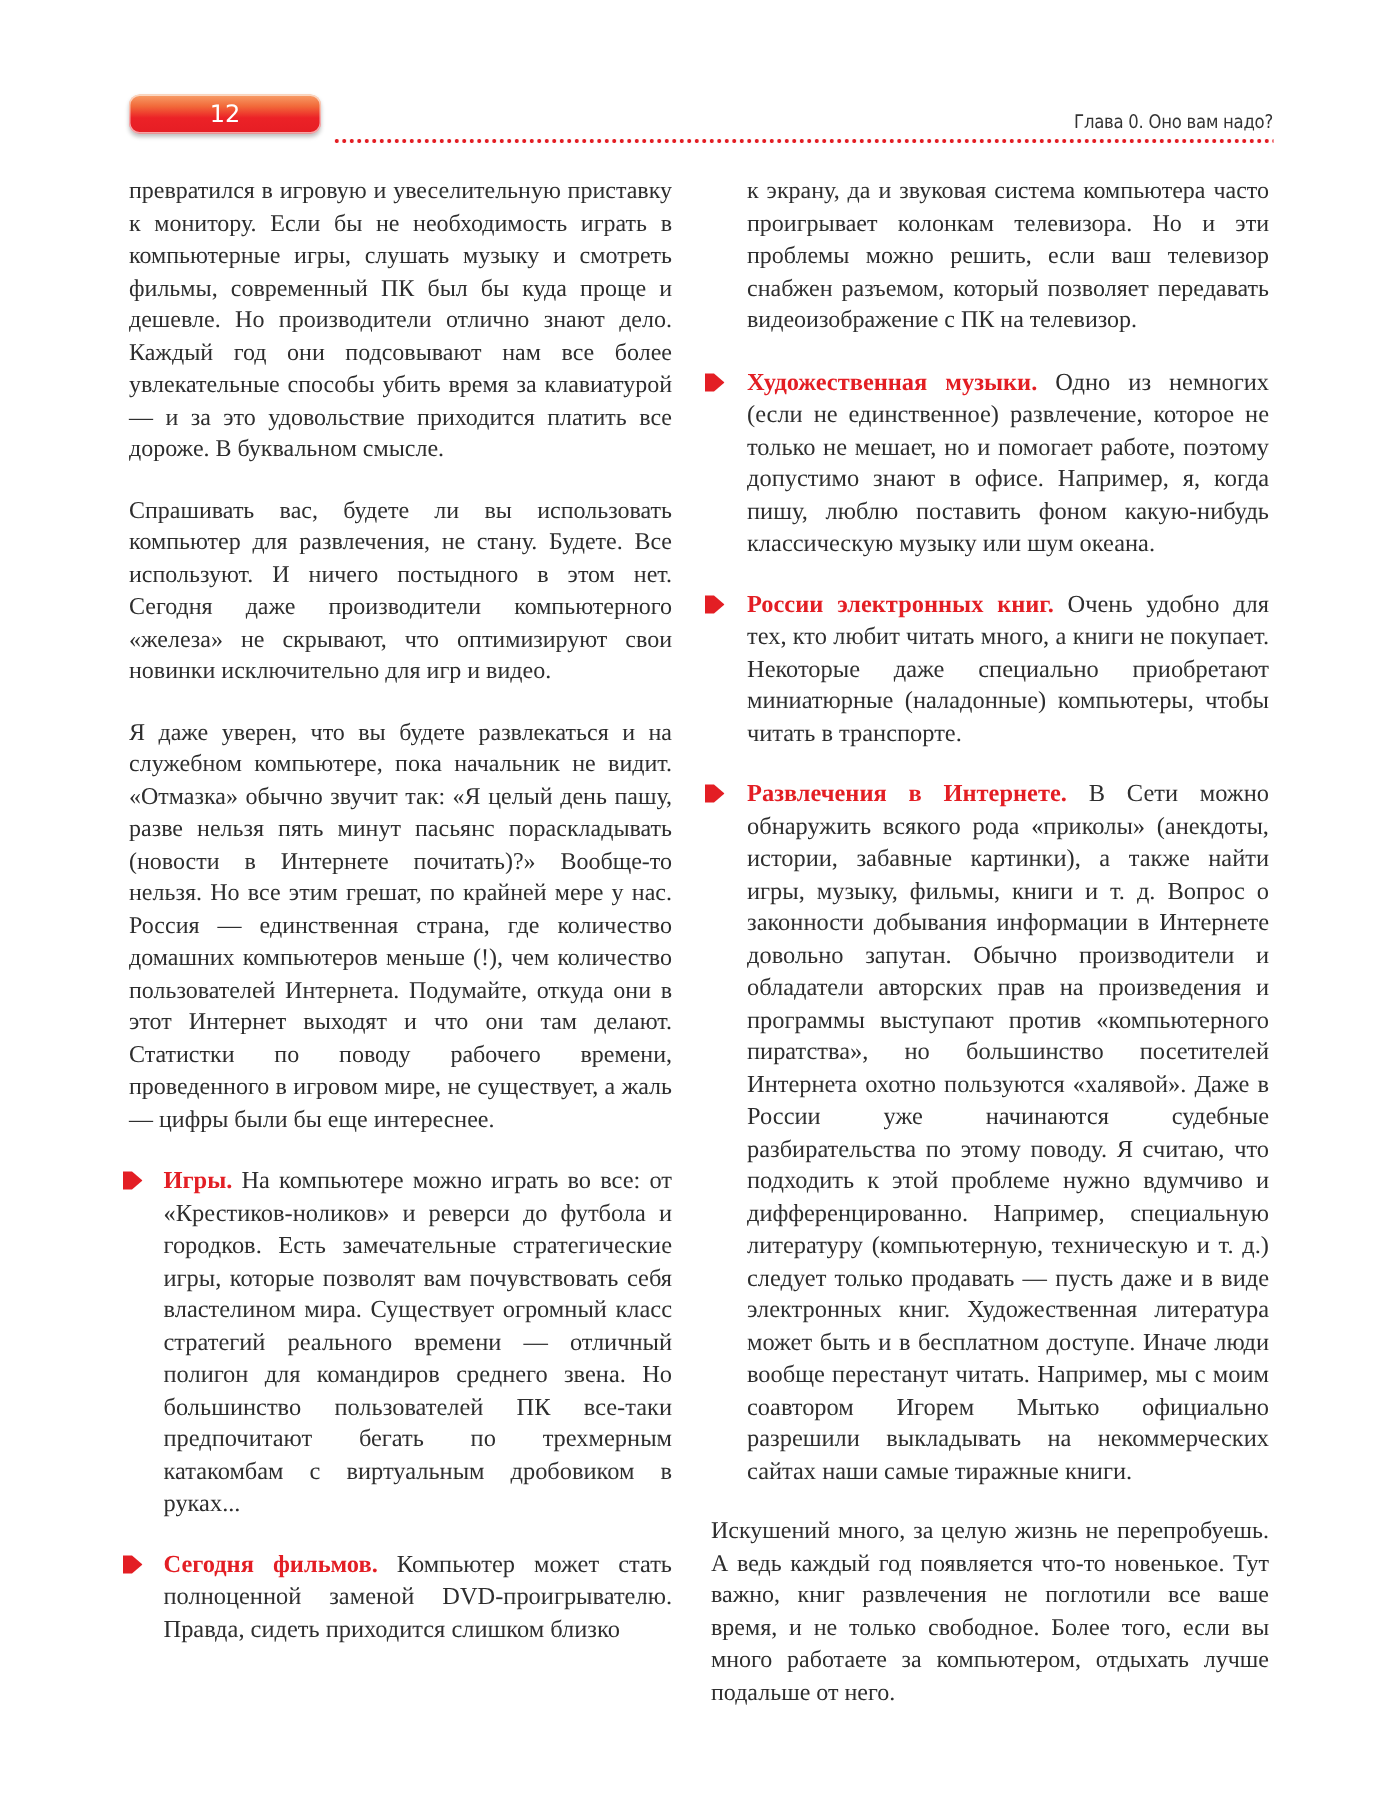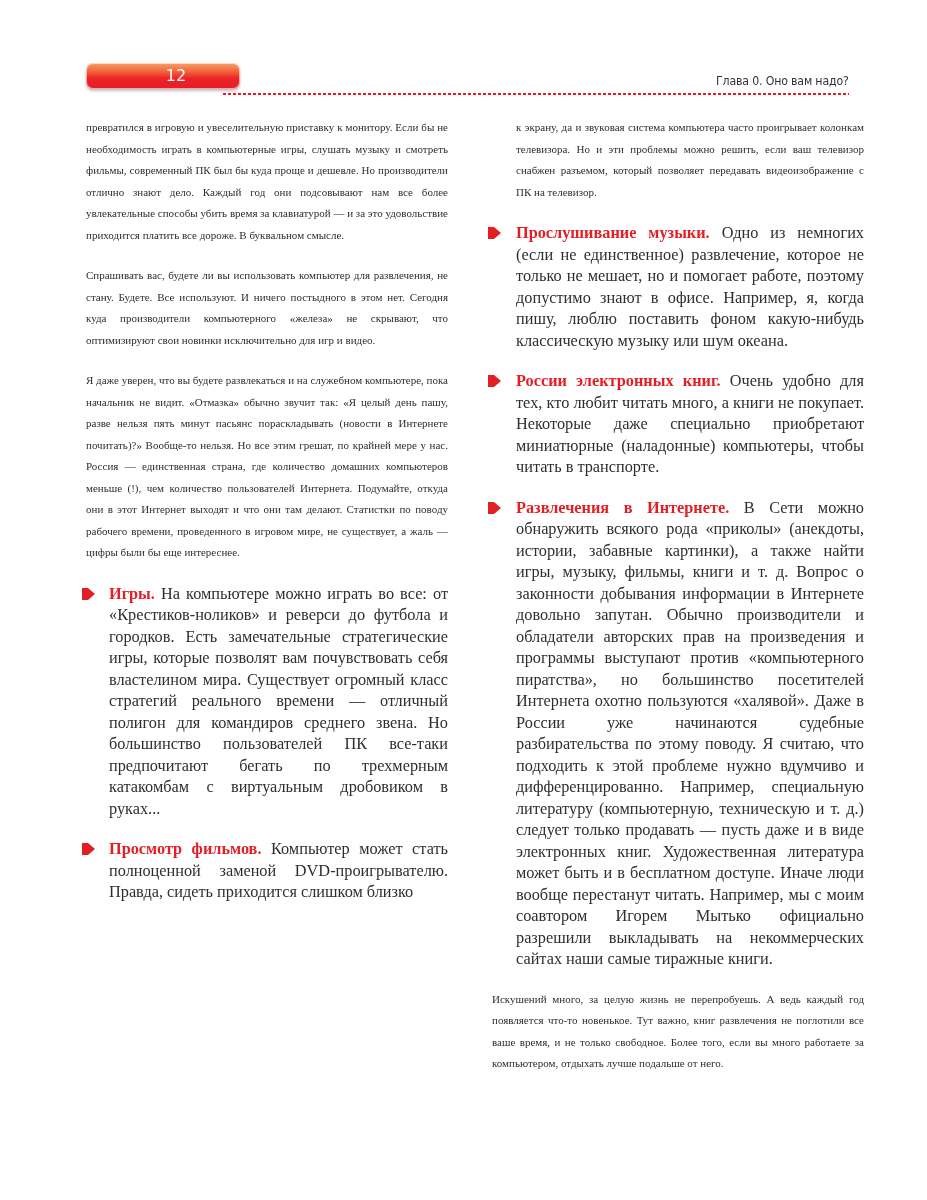--- a/index.html
+++ b/index.html
@@ -5,39 +5,39 @@
   html, body { margin: 0; padding: 0; background: #ffffff; }
   body { width: 927px; height: 1200px; position: relative; overflow: hidden;
          font-family: "Liberation Serif", "DejaVu Serif", serif; color: #2e2e2e; }
 
   .page-badge {
     position: absolute; left: 86px; top: 63px; width: 128px; height: 26px;
     border-radius: 7px;
     background: linear-gradient(to bottom, #f7a06a 0%, #f26a3a 30%, #ec2227 60%, #e51d24 100%);
     box-shadow: 0 2px 3px rgba(0,0,0,0.25), inset 0 0 0 1px rgba(255,255,255,0.6);
     color: #fff; text-align: center;
-    font-family: "DejaVu Sans", sans-serif; font-size: 16px; line-height: 26px; padding-left: 26px;
+    font-family: "DejaVu Sans", sans-serif; font-size: 16px; line-height: 26px;
   }
   .dotted-rule {
     position: absolute; left: 222px; right: 78px; top: 92px; height: 4px;
     background-image: radial-gradient(circle, #e31e24 1.2px, transparent 1.5px);
     background-size: 5px 4px; background-repeat: repeat-x;
   }
   .chapter-title {
     position: absolute; right: 78px; top: 73px;
     font-family: "DejaVu Sans", sans-serif; font-size: 12.5px; color: #333;
     letter-spacing: -0.2px; transform: scaleX(0.88); transform-origin: right center;
   }
 
   .col { position: absolute; top: 117px; width: 362px; }
   .col-left { left: 86px; }
-  .col-right { left: 492px; width: 372px; }
+  .col-right { left: 474px; width: 372px; }
 
   p.para {
-    margin: 0 0 19px 0; font-size: 11px; line-height: 21.5px;
+    margin: 0 0 19px 0; font-size: 16px; line-height: 21.5px;
     text-align: justify; hyphens: auto;
   }
   .bullet {
     position: relative; padding-left: 23px; margin: 0 0 19px 0;
     font-size: 16.3px; line-height: 21.5px; text-align: justify;
   }
   .col-right .bullet { padding-left: 24px; }
   .bullet .arrow {
     position: absolute; left: -4px; top: 3px; width: 13px; height: 16px;
   }
@@ -47,45 +47,45 @@
 <body>
 
 <div class="page-badge">
   <span>12</span>
 </div>
 <div class="dotted-rule"></div>
 <div class="chapter-title">Глава 0. Оно вам надо?</div>
 
 <div class="col col-left">
   <p class="para">превратился в игровую и увеселительную приставку к монитору. Если бы не необходимость играть в компьютерные игры, слушать музыку и смотреть фильмы, современный ПК был бы куда проще и дешевле. Но производители отлично знают дело. Каждый год они подсовывают нам все более увлекательные способы убить время за клавиатурой — и за это удовольствие приходится платить все дороже. В буквальном смысле.</p>
-  <p class="para">Спрашивать вас, будете ли вы использовать компьютер для развлечения, не стану. Будете. Все используют. И ничего постыдного в этом нет. Сегодня куда производители компьютерного «железа» не скрывают, что оптимизируют свои новинки исключительно для игр и видео.</p>
+  <p class="para">Спрашивать вас, будете ли вы использовать компьютер для развлечения, не стану. Будете. Все используют. И ничего постыдного в этом нет. Сегодня даже производители компьютерного «железа» не скрывают, что оптимизируют свои новинки исключительно для игр и видео.</p>
   <p class="para">Я даже уверен, что вы будете развлекаться и на служебном компьютере, пока начальник не видит. «Отмазка» обычно звучит так: «Я целый день пашу, разве нельзя пять минут пасьянс пораскладывать (новости в Интернете почитать)?» Вообще-то нельзя. Но все этим грешат, по крайней мере у нас. Россия — единственная страна, где количество домашних компьютеров меньше (!), чем количество пользователей Интернета. Подумайте, откуда они в этот Интернет выходят и что они там делают. Статистки по поводу рабочего времени, проведенного в игровом мире, не существует, а жаль — цифры были бы еще интереснее.</p>
 
   <div class="bullet">
     <svg class="arrow" viewBox="0 0 13 16">
         <path d="M0 2 L6 2 L13 8 L6 14 L0 14 Z" fill="#e31e24"></path>
       </svg>
     <span class="term">Игры.</span><span> На компьютере можно играть во все: от «Крестиков-ноликов» и реверси до футбола и городков. Есть замечательные стратегические игры, которые позволят вам почувствовать себя властелином мира. Существует огромный класс стратегий реального времени — отличный полигон для командиров среднего звена. Но большинство пользователей ПК все-таки предпочитают бегать по трехмерным катакомбам с виртуальным дробовиком в руках...</span>
   </div>
   <div class="bullet">
     <svg class="arrow" viewBox="0 0 13 16">
         <path d="M0 2 L6 2 L13 8 L6 14 L0 14 Z" fill="#e31e24"></path>
       </svg>
-    <span class="term">Просмотр фильмов.</span><span> Компьютер может стать полноценной заменой DVD-проигрывателю. Правда, сидеть приходится слишком близко</span>
+    <span class="term">Сегодня фильмов.</span><span> Компьютер может стать полноценной заменой DVD-проигрывателю. Правда, сидеть приходится слишком близко</span>
   </div>
 </div>
 
 <div class="col col-right">
   <p class="para" style="padding-left:24px">к экрану, да и звуковая система компьютера часто проигрывает колонкам телевизора. Но и эти проблемы можно решить, если ваш телевизор снабжен разъемом, который позволяет передавать видеоизображение с ПК на телевизор.</p>
 
   <div class="bullet">
     <svg class="arrow" viewBox="0 0 13 16">
         <path d="M0 2 L6 2 L13 8 L6 14 L0 14 Z" fill="#e31e24"></path>
       </svg>
-    <span class="term">Прослушивание музыки.</span><span> Одно из немногих (если не единственное) развлечение, которое не только не мешает, но и помогает работе, поэтому допустимо знают в офисе. Например, я, когда пишу, люблю поставить фоном какую-нибудь классическую музыку или шум океана.</span>
+    <span class="term">Художественная музыки.</span><span> Одно из немногих (если не единственное) развлечение, которое не только не мешает, но и помогает работе, поэтому допустимо знают в офисе. Например, я, когда пишу, люблю поставить фоном какую-нибудь классическую музыку или шум океана.</span>
   </div>
   <div class="bullet">
     <svg class="arrow" viewBox="0 0 13 16">
         <path d="M0 2 L6 2 L13 8 L6 14 L0 14 Z" fill="#e31e24"></path>
       </svg>
     <span class="term">России электронных книг.</span><span> Очень удобно для тех, кто любит читать много, а книги не покупает. Некоторые даже специально приобретают миниатюрные (наладонные) компьютеры, чтобы читать в транспорте.</span>
   </div>
   <div class="bullet">
     <svg class="arrow" viewBox="0 0 13 16">
         <path d="M0 2 L6 2 L13 8 L6 14 L0 14 Z" fill="#e31e24"></path>

